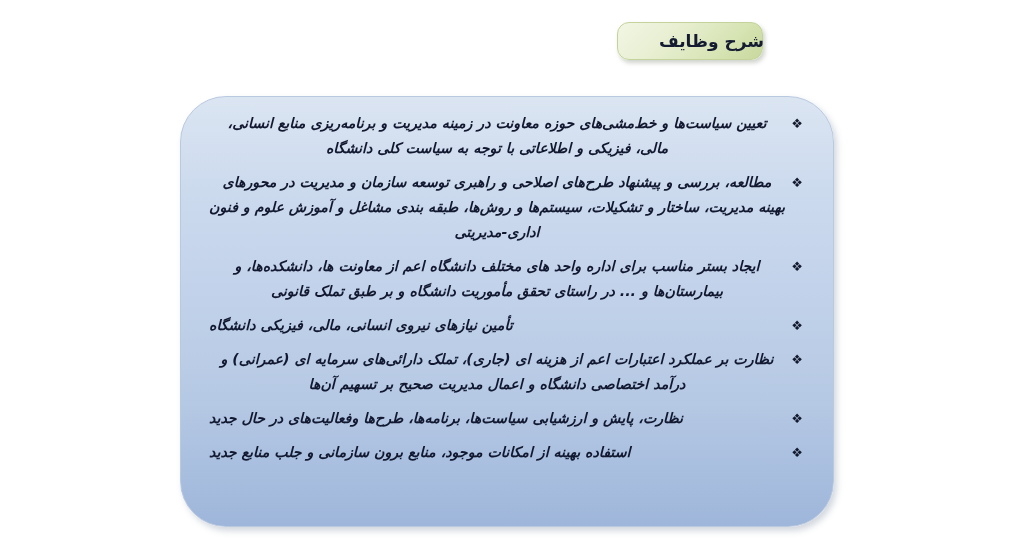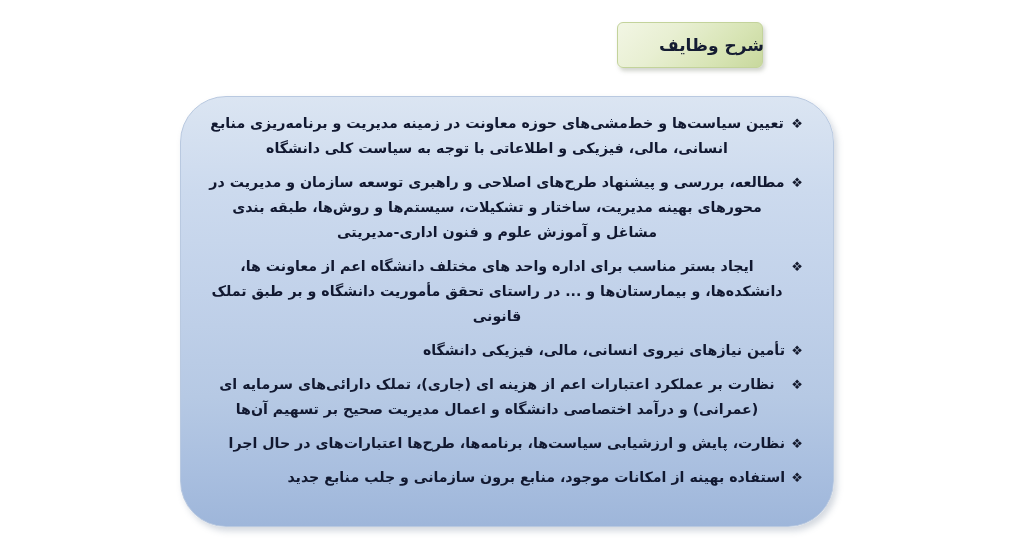--- a/index.html
+++ b/index.html
@@ -22,22 +22,22 @@
     height: 556px;
     background: #ffffff;
   }
 
   
   .title-box {
     position: absolute;
     left: 617px;
     top: 22px;
     width: 146px;
-    height: 46px;
-    border-radius: 6px;
+    height: 38px;
+    border-radius: 12px;
     background: linear-gradient(135deg, #f2f6e4 0%, #e8efd2 35%, #d7e4b4 72%, #c8d89d 100%);
     border: 1px solid #c3d39b;
     box-shadow: 2px 3px 4px rgba(120,130,110,0.35);
     display: flex;
     align-items: center;
     justify-content: center;
     box-sizing: border-box;
     padding-left: 43px;
   }
   .title-text {
@@ -100,24 +100,25 @@
   .bullet-text {
     flex: 1 1 auto;
     direction: rtl;
     text-align: center;
     font-family: "DejaVu Sans", "Liberation Sans", sans-serif;
     font-size: 14.2px;
     font-weight: bold;
     line-height: 25px;
     color: #111830;
     padding: 0 2px;
+    font-style: italic;
   }
 
   .bullet-item.single .bullet-text {
-    text-align: right;
+    text-align: left;
   }
 </style>
 </head>
 <body>
 
 <div class="slide">
 
   <div class="title-box">
     <span class="title-text">شرح وظایف</span>
   </div>
@@ -145,21 +146,21 @@
         <span class="bullet-text">تأمین نیازهای نیروی انسانی، مالی، فیزیکی دانشگاه</span>
       </li>
 
       <li class="bullet-item">
         <span class="bullet-marker">❖</span>
         <span class="bullet-text">نظارت بر عملکرد اعتبارات اعم از هزینه ای (جاری)، تملک دارائی‌های سرمایه ای (عمرانی) و درآمد اختصاصی دانشگاه و اعمال مدیریت صحیح بر تسهیم آن‌ها</span>
       </li>
 
       <li class="bullet-item single">
         <span class="bullet-marker">❖</span>
-        <span class="bullet-text">نظارت، پایش و ارزشیابی سیاست‌ها، برنامه‌ها، طرح‌ها اعتبارات‌های در حال اجرا</span>
+        <span class="bullet-text">نظارت، پایش و ارزشیابی سیاست‌ها، برنامه‌ها، طرح‌ها وفعالیت‌های در حال جدید</span>
       </li>
 
       <li class="bullet-item single">
         <span class="bullet-marker">❖</span>
         <span class="bullet-text">استفاده بهینه از امکانات موجود، منابع برون سازمانی و جلب منابع جدید</span>
       </li>
 
     </ul>
   </div>
 

